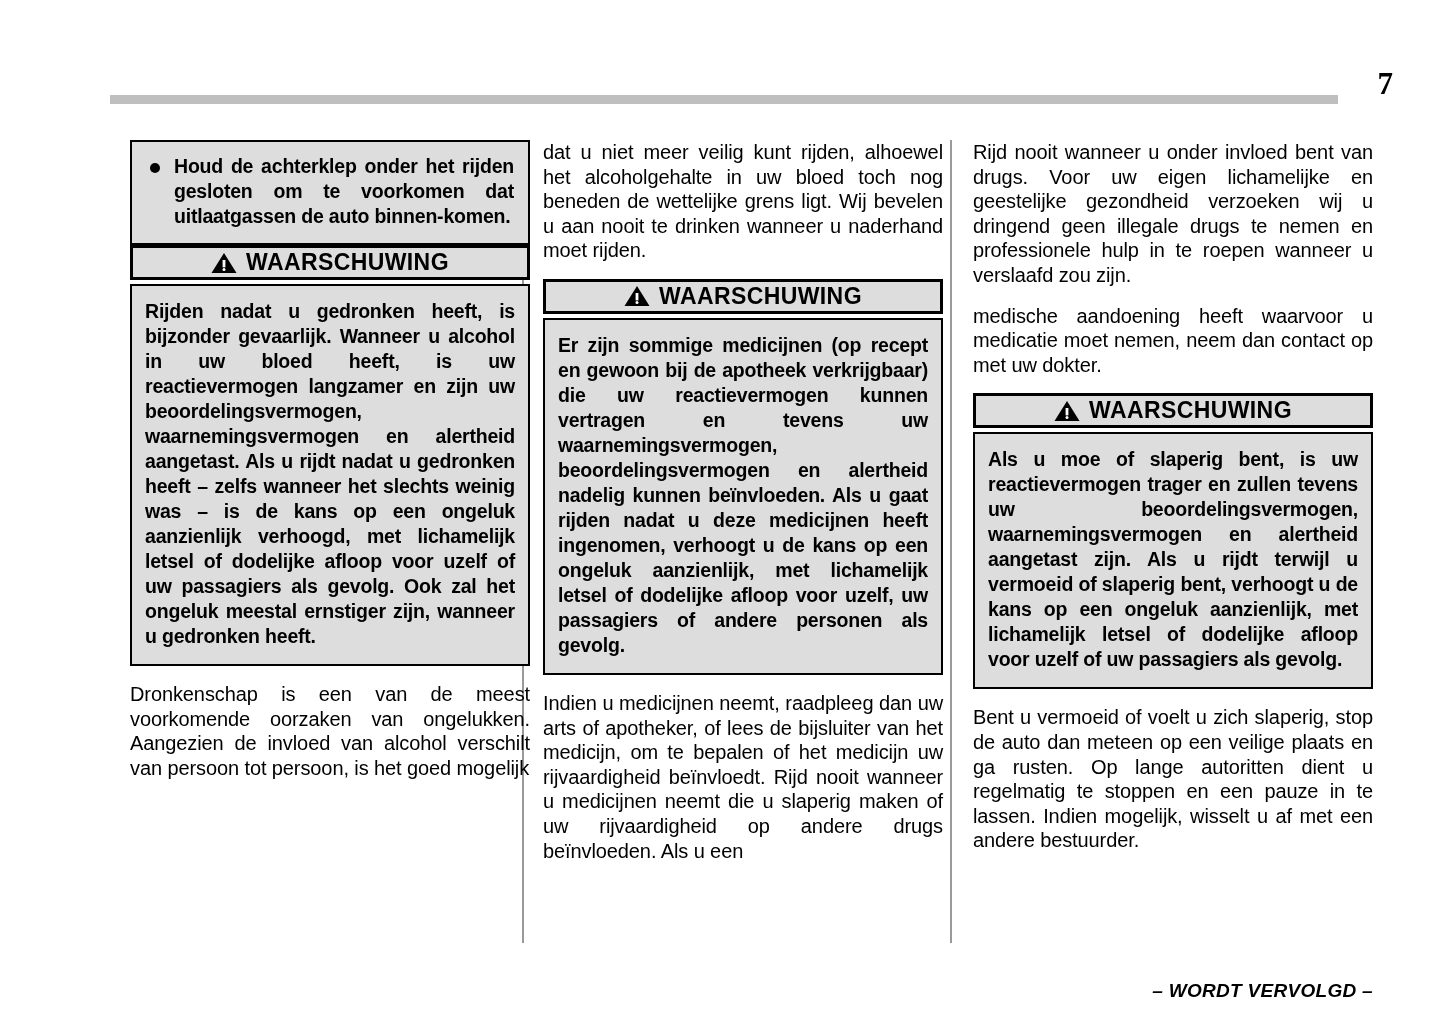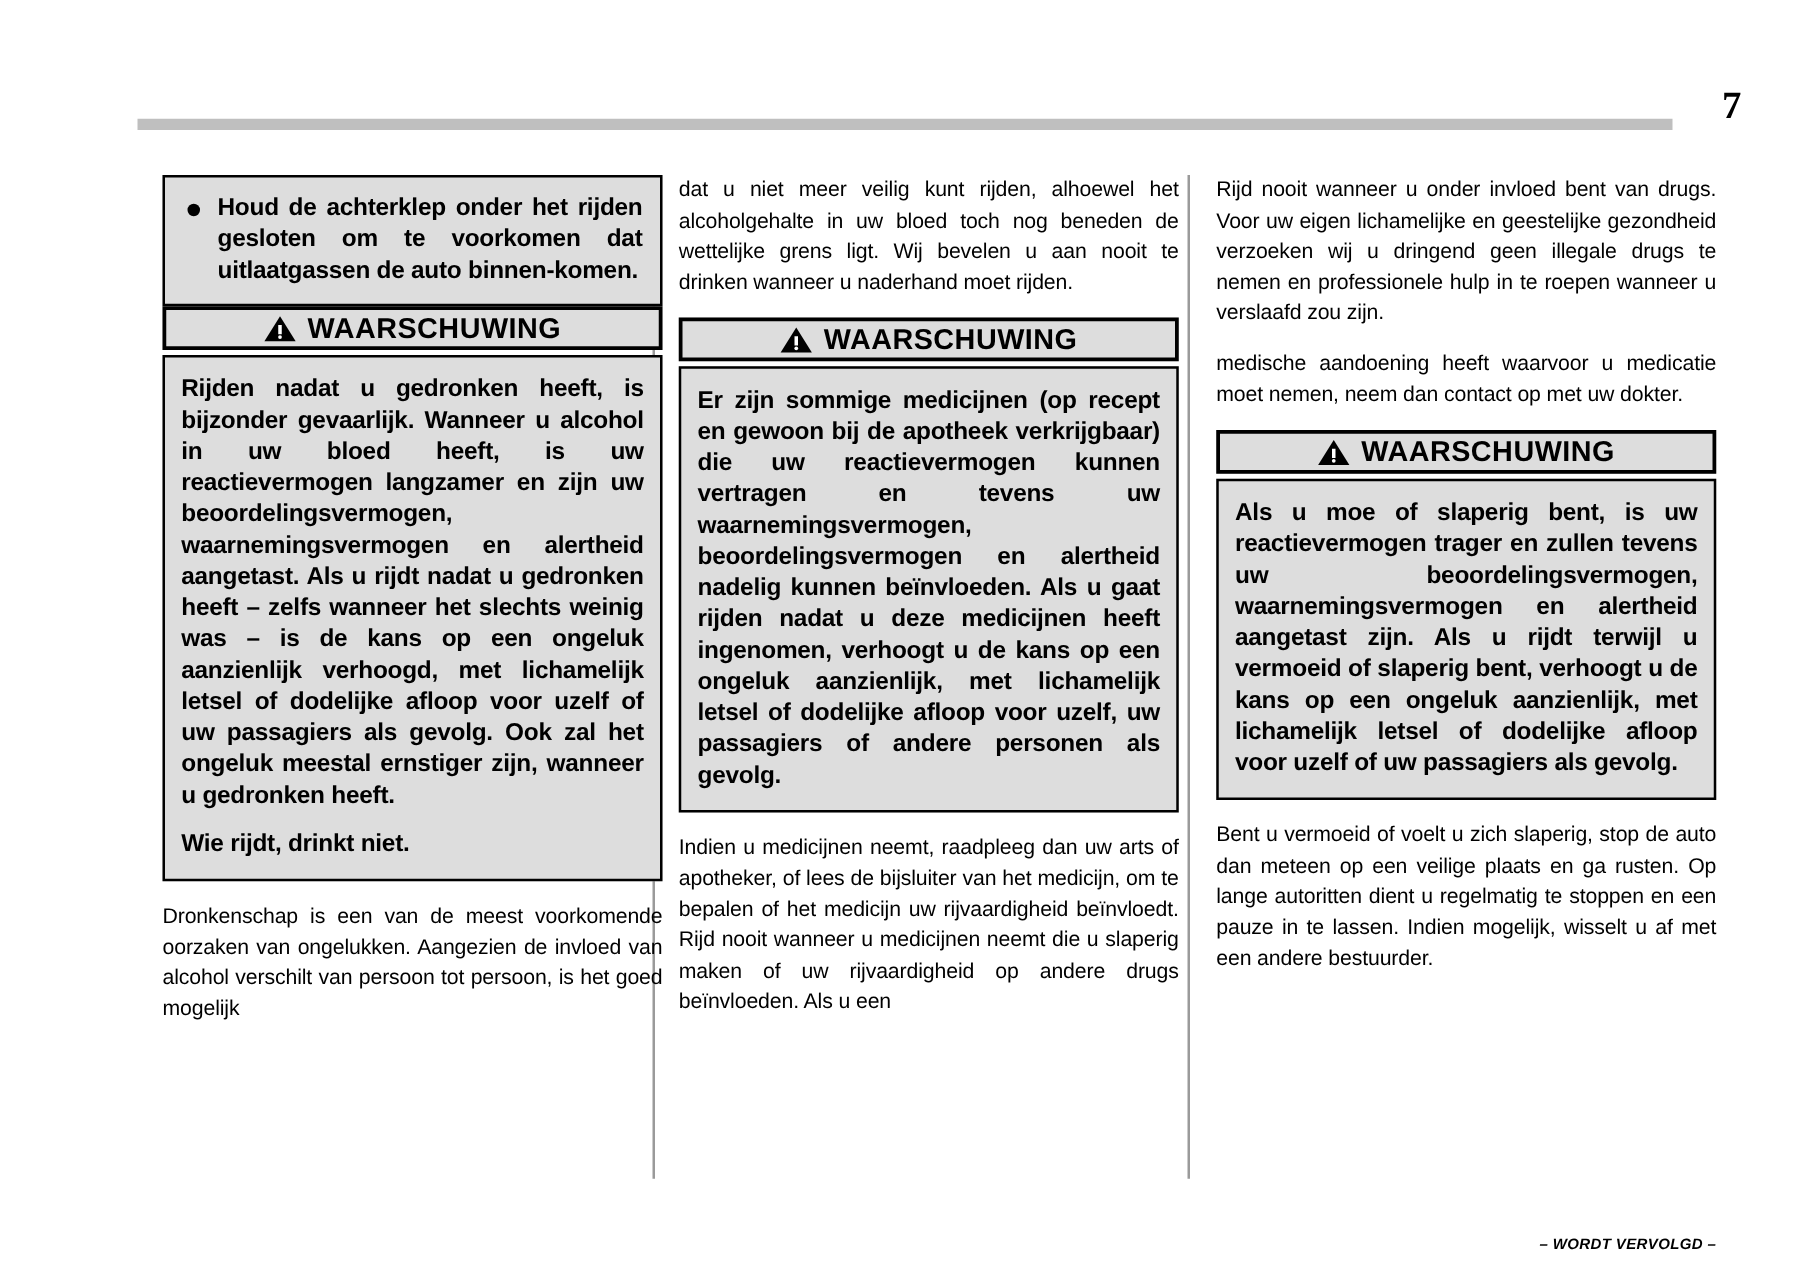--- a/index.html
+++ b/index.html
@@ -67,21 +67,21 @@
     width: 2px;
     height: 803px;
     background: #9a9a9a;
   }
   .divider-1 { left: 412px; }
   .divider-2 { left: 840px; }
 
   
   p.body {
     margin: 0 0 16px 0;
-    font-size: 17px;
+    font-size: 20px;
     line-height: 24.6px;
     text-align: justify;
     -webkit-hyphens: none;
     hyphens: none;
     letter-spacing: -0.1px;
   }
   p.body.last { margin-bottom: 0; }
 
   
   .note-box {
@@ -171,21 +171,21 @@
     text-align: justify;
     letter-spacing: -0.2px;
   }
   .warn-body p + p { margin-top: 14px; }
 
   
   .continued {
     position: absolute;
     right: 0px;
     bottom: -42px;
-    font-size: 12px;
+    font-size: 19px;
     font-weight: bold;
     font-style: italic;
     letter-spacing: 0.3px;
   }
 </style>
 </head>
 <body>
 
 <div class="page">
 
@@ -210,21 +210,20 @@
       <div class="warn-head">
         <svg class="warn-tri" viewBox="0 0 26 22">
           <polygon points="13,1 25.5,21 0.5,21" fill="#000"></polygon>
           <rect x="11.6" y="8" width="2.8" height="7.4" fill="#fff"></rect>
           <circle cx="13" cy="17.6" r="1.5" fill="#fff"></circle>
         </svg>
         <span class="warn-label">WAARSCHUWING</span>
       </div>
       <div class="warn-body">
         <p>Rijden nadat u gedronken heeft, is bijzonder gevaarlijk. Wanneer u alcohol in uw bloed heeft, is uw reactievermogen langzamer en zijn uw beoordelingsvermogen, waarnemingsvermogen en alertheid aangetast. Als u rijdt nadat u gedronken heeft – zelfs wanneer het slechts weinig was – is de kans op een ongeluk aanzienlijk verhoogd, met lichamelijk letsel of dodelijke afloop voor uzelf of uw passagiers als gevolg. Ook zal het ongeluk meestal ernstiger zijn, wanneer u gedronken heeft.</p>
-        <p>Wie rijdt, drinkt niet.</p>
       </div>
 
       <div style="height:16px"></div>
       <p class="body last">Dronkenschap is een van de meest voorkomende oorzaken van ongelukken. Aangezien de invloed van alcohol verschilt van persoon tot persoon, is het goed mogelijk</p>
 
     </div>
 
     <div class="col col-2">
 
       <p class="body">dat u niet meer veilig kunt rijden, alhoewel het alcoholgehalte in uw bloed toch nog beneden de wettelijke grens ligt. Wij bevelen u aan nooit te drinken wanneer u naderhand moet rijden.</p>

